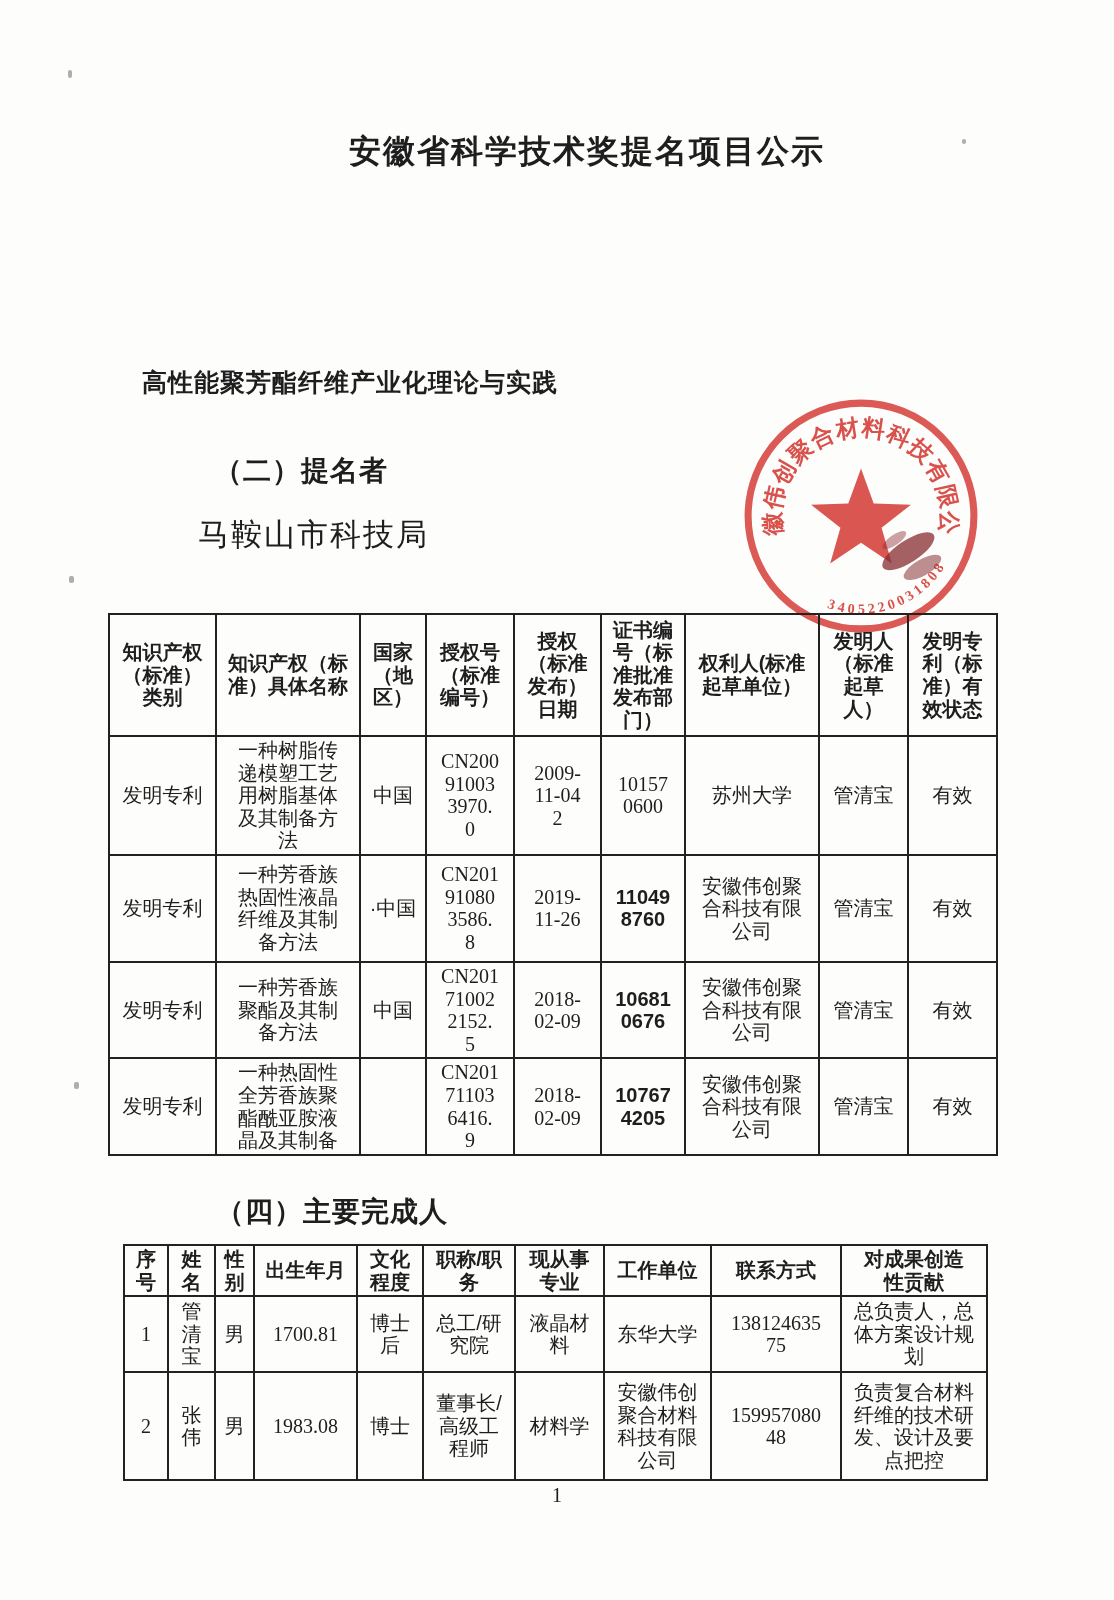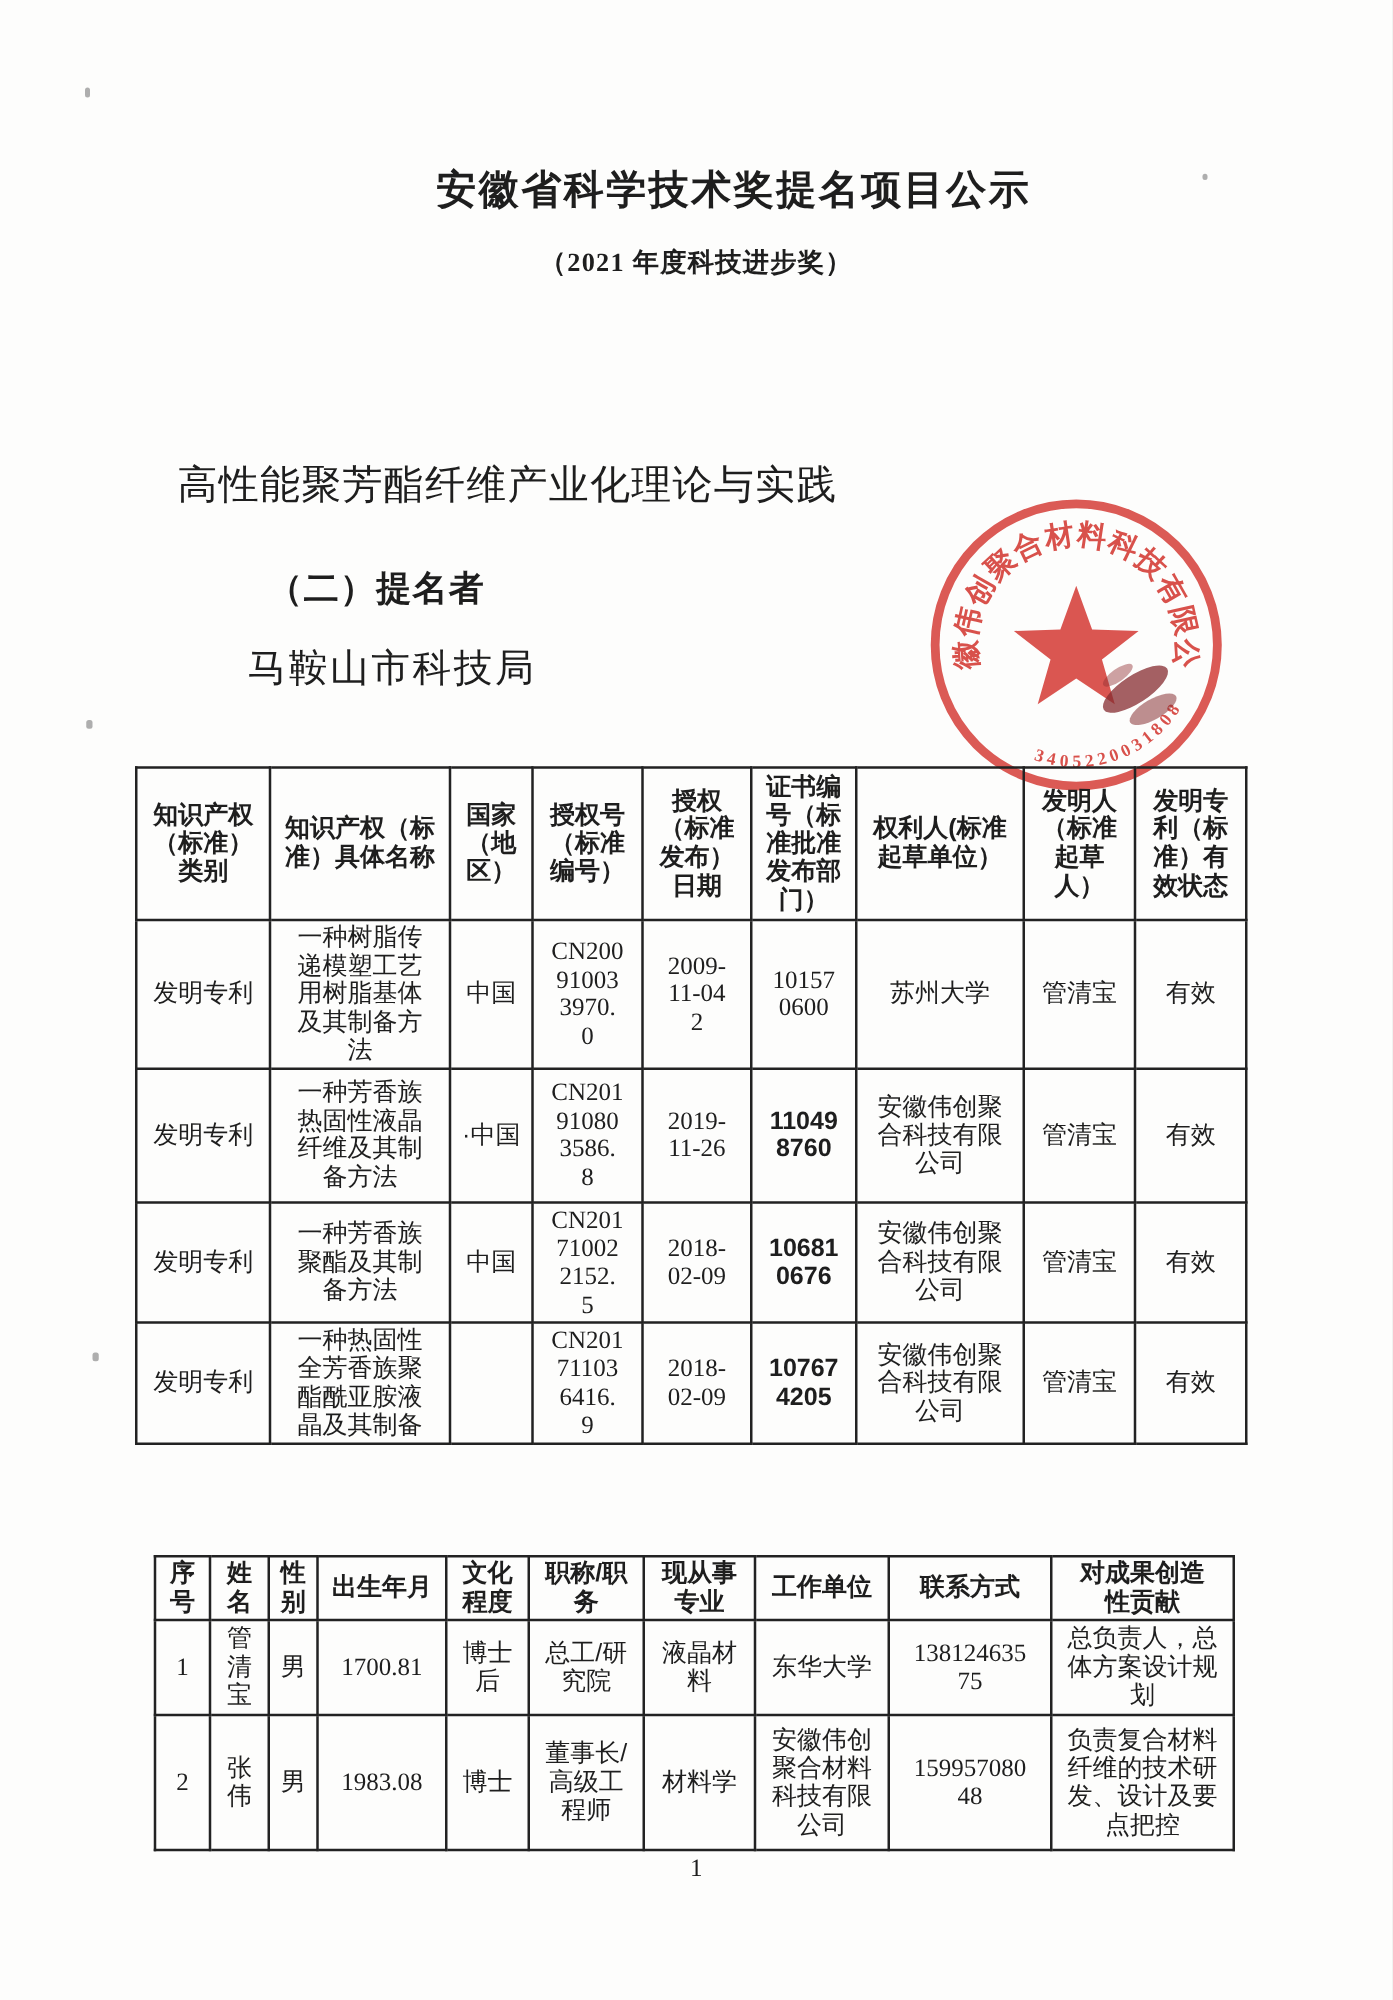--- a/index.html
+++ b/index.html
@@ -15,21 +15,21 @@
   }
   .doc-subtitle{
     position:absolute;top:196px;left:0;width:100%;text-align:center;
     font-size:21px;font-weight:700;letter-spacing:1px;
     font-family:"Liberation Serif","DejaVu Serif",serif;
   }
   .sec-heading{
     position:absolute;font-size:28px;font-weight:700;letter-spacing:1px;margin:0;
   }
   .project-name{
-    position:absolute;left:142px;top:366px;font-size:32px;font-weight:400;letter-spacing:1px;text-align:right;
+    position:absolute;left:142px;top:366px;font-size:25px;font-weight:700;letter-spacing:1px;text-align:right;
   }
   .nominator{
     position:absolute;left:198px;top:514px;font-size:31px;font-weight:400;letter-spacing:2px;
   }
 
   table{border-collapse:collapse;table-layout:fixed;position:absolute;background:transparent;}
   th,td{
     border:2px solid #222;text-align:center;vertical-align:middle;
     padding:2px 3px;white-space:pre-line;line-height:1.13;overflow:hidden;
   }
@@ -61,21 +61,20 @@
     mix-blend-mode:multiply;opacity:.93;pointer-events:none;
   }
   .speck{position:absolute;background:#6e6e6e;border-radius:2px;opacity:.55;}
 </style>
 </head>
 <body>
 
 <div class="page">
 
   <div class="doc-title">安徽省科学技术奖提名项目公示</div>
-  <div class="doc-subtitle">（2021 年度科技进步奖）</div>
 
   <div class="project-name">高性能聚芳酯纤维产业化理论与实践</div>
   <h2 class="sec-heading" style="left:214px;top:452px;">（二）提名者</h2>
   <div class="nominator">马鞍山市科技局</div>
 
   <svg class="stamp" viewBox="0 0 250 250">
     <defs>
       <path id="arcTop" d="M 49.8 152.4 A 80 80 0 1 1 200.2 152.4" fill="none"></path>
       <path id="arcBottom" d="M 84.0 212.9 A 97 97 0 0 0 212.9 166.0" fill="none"></path>
     </defs>
@@ -220,20 +219,21 @@
 4205</td>
         <td>安徽伟创聚
 合科技有限
 公司</td>
         <td>管清宝</td>
         <td>有效</td>
       </tr>
     </tbody>
   </table>
 
+  <h2 class="sec-heading" style="left:216px;top:1193px;">（四）主要完成人</h2>
 
   <table class="people-table">
     <colgroup>
       <col style="width:44px">
         <col style="width:47px">
         <col style="width:39px">
       <col style="width:103px">
         <col style="width:66px">
         <col style="width:92px">
       <col style="width:89px">

